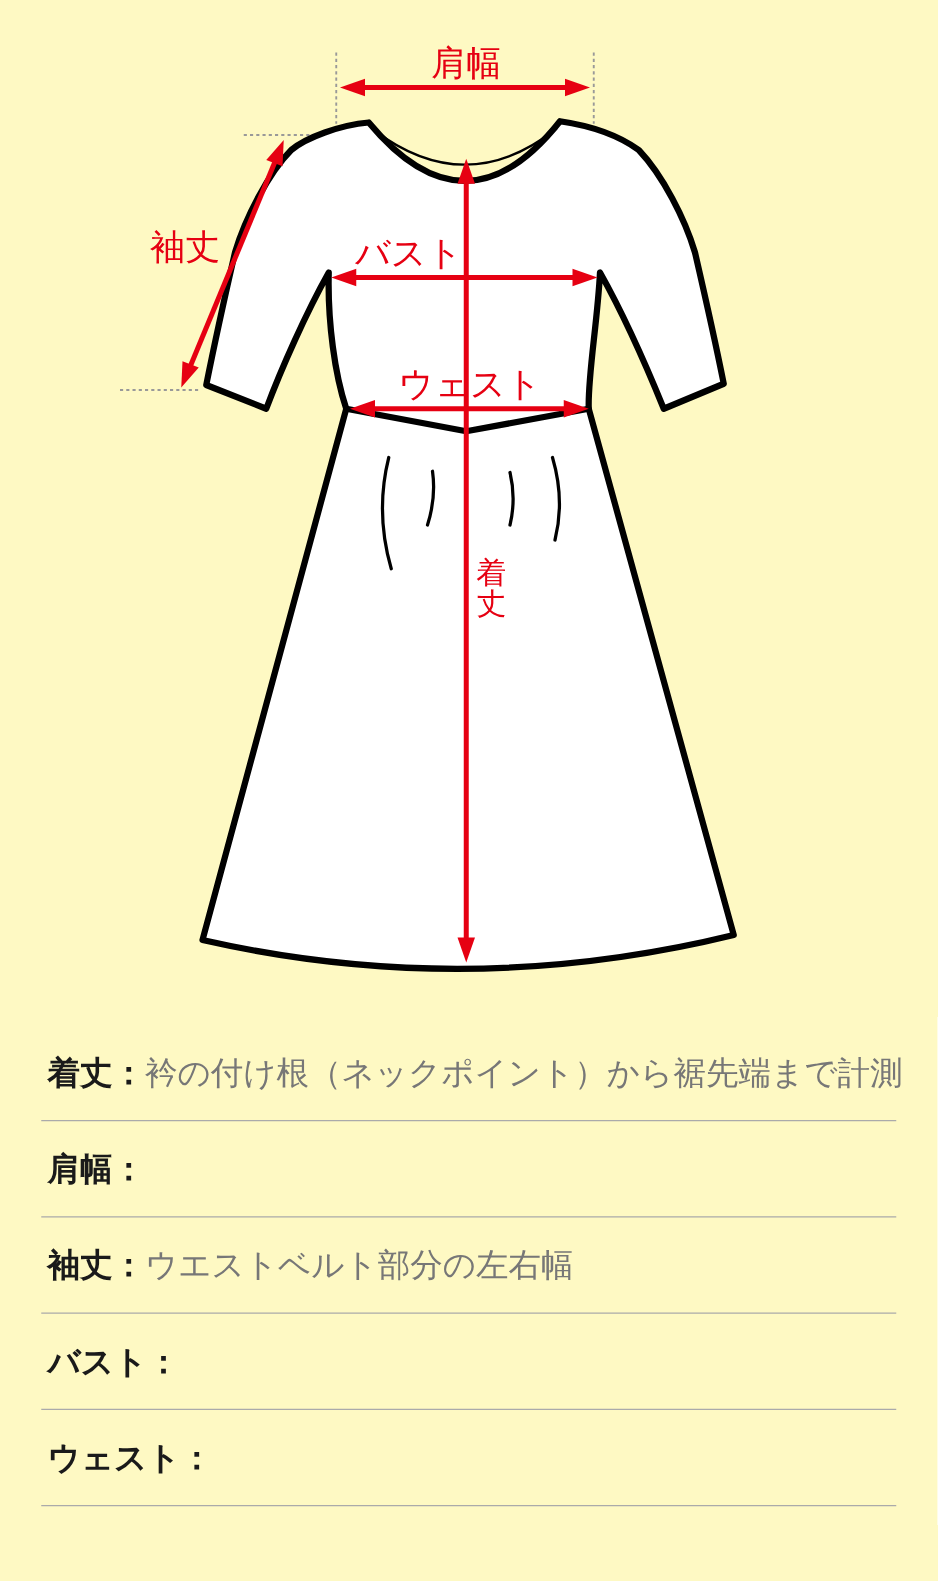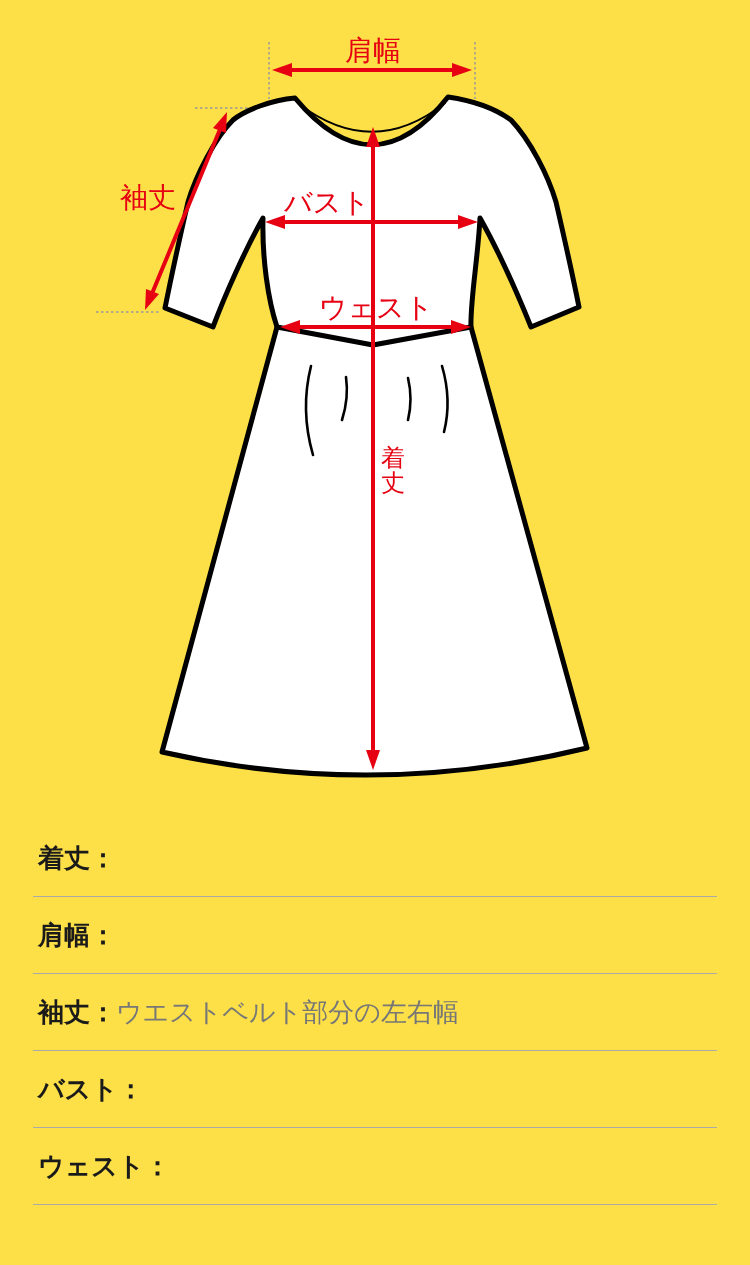--- a/index.html
+++ b/index.html
@@ -1,21 +1,21 @@
 <!DOCTYPE html>
 <html style="--measure-red: #e60012; --outline-black: #000000; --guide-gray: #999999; --term-black: #1a1a1a; --desc-gray: #777777; --divider-gray: #aaaaaa;"><head>
 <meta charset="utf-8">
 <style>
   html, body { margin: 0; padding: 0; background: #ffffff; }
   body { font-family: "Liberation Sans", sans-serif; }
   .page {
     position: relative;
     width: 750px;
     height: 1265px;
-    background: #fde047;
+    background: #fef9c3;
     overflow: hidden;
   }
   .diagram-wrap { position: absolute; top: 0; left: 0; width: 750px; height: 810px; }
 
   
   .outline {
     fill: #ffffff;
     stroke: var(--outline-black, #000);
     stroke-width: 5;
     stroke-linejoin: round;
@@ -179,20 +179,21 @@
         <text class="mlabel-v" x="393" y="491">丈</text>
       </g>
     </svg>
   </div>
 
   <div class="definitions">
 
     <div class="def-row">
       <span class="def-term">着丈</span>
         <span class="def-colon">：</span>
+        <span class="def-desc">衿の付け根（ネックポイント）から裾先端まで計測</span>
     </div>
 
     <div class="def-row">
       <span class="def-term">肩幅</span>
         <span class="def-colon">：</span>
     </div>
 
     <div class="def-row">
       <span class="def-term">袖丈</span>
         <span class="def-colon">：</span>

